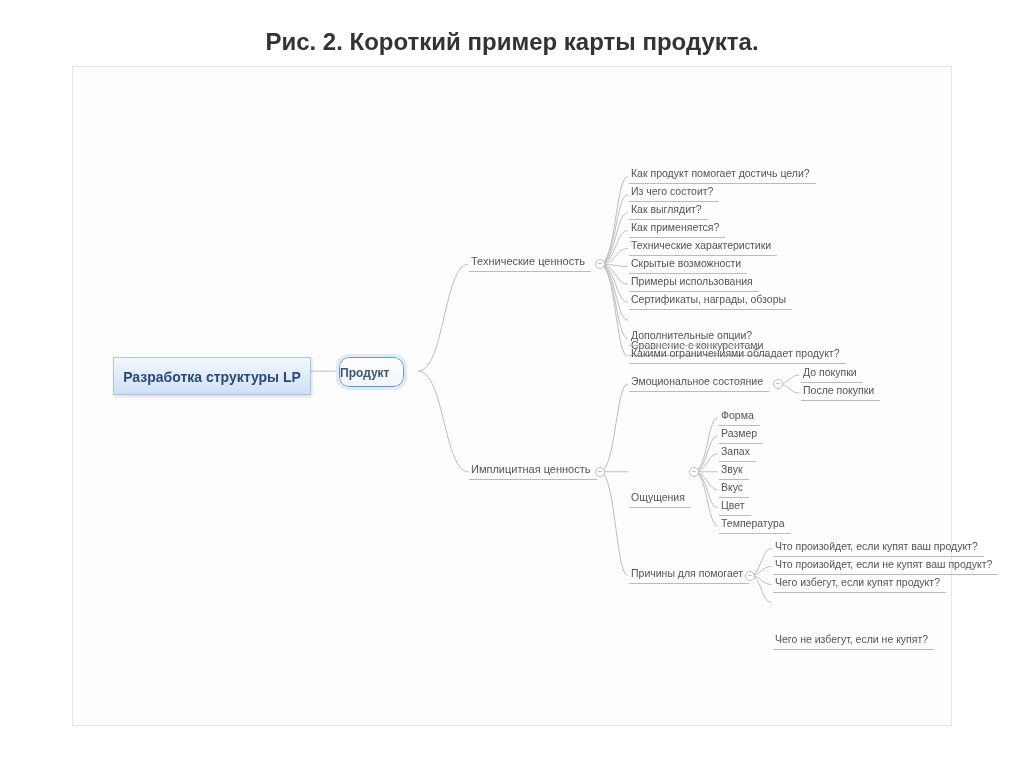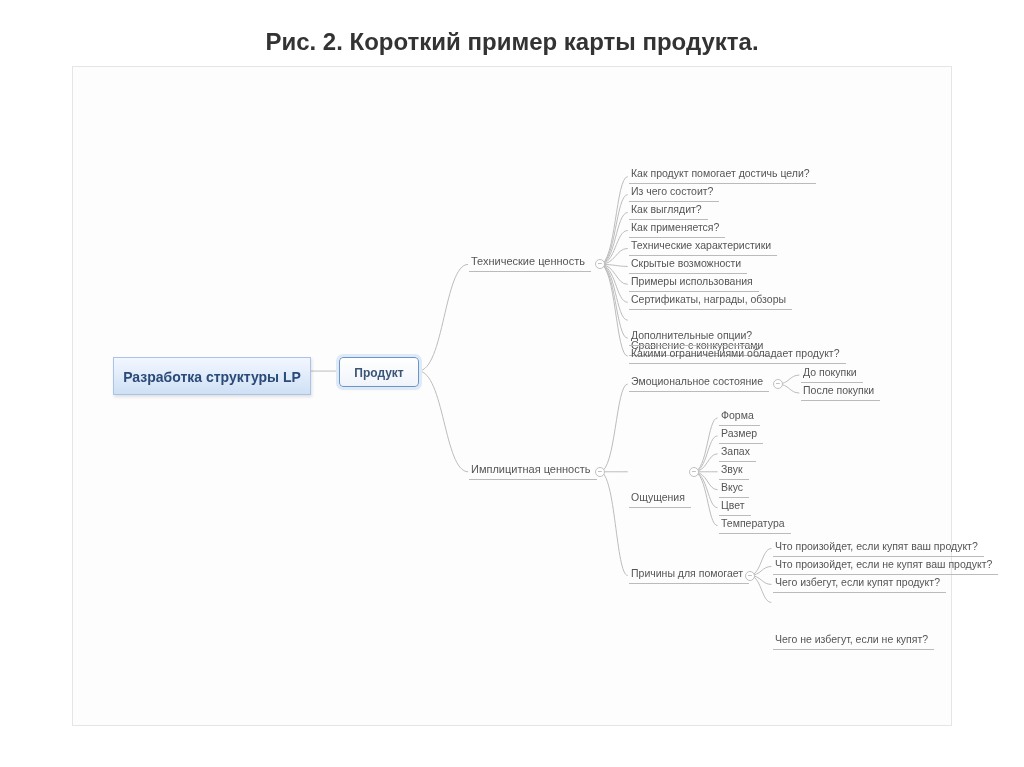--- a/index.html
+++ b/index.html
@@ -57,25 +57,24 @@
     font-weight: 600;
     color: #2a4a78;
     background: linear-gradient(#f2f7ff, #cfe0f5);
     border: 1px solid #a9c4e6;
     box-shadow: 1px 2px 3px rgba(0,0,0,0.12);
   }
   
   .cap-node {
     left: 266px;
     top: 290px;
-    width: 80px;
+    width: 65px;
     height: 30px;
     line-height: 30px;
-    text-align: center;
-    border-radius: 4px;
+    border-radius: 10px;
     font-size: 12px;
     font-weight: 600;
     color: #3a5578;
     background: linear-gradient(#fff, #f0f4fa);
     border: 1.5px solid #6a94cc;
     outline: 3px solid #dfeaf7;
     outline-offset: 0;
     box-shadow: 1px 2px 3px rgba(0,0,0,0.1);
   }
   

